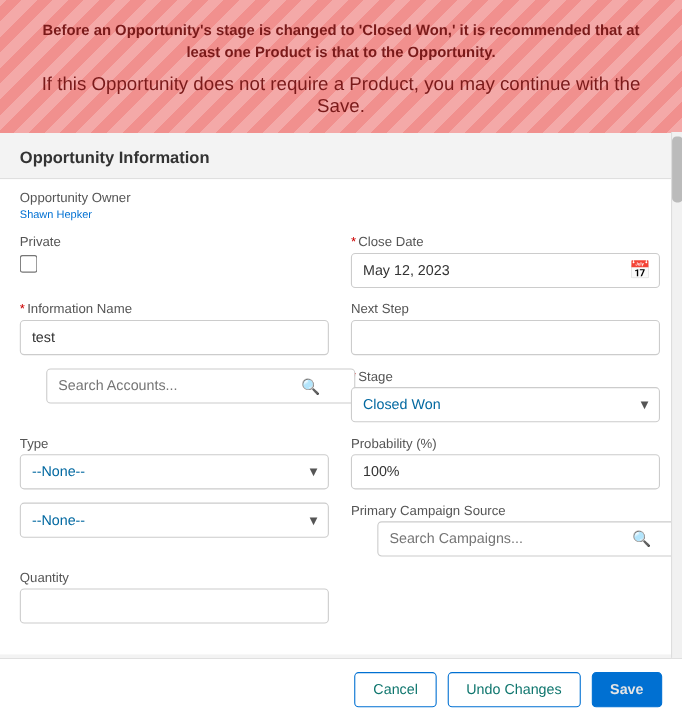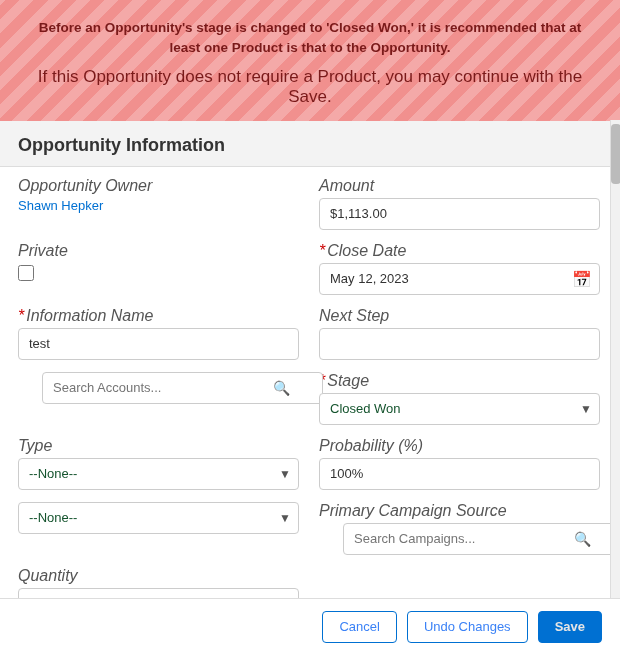--- a/index.html
+++ b/index.html
@@ -42,21 +42,21 @@
       background: #f3f3f3;
       padding: 0;
       height: calc(654px - 120px - 56px);
       overflow-y: auto;
       position: relative;
     }
 
     .section-title {
       background: #f3f3f3;
       padding: 14px 18px 10px 18px;
-      font-size: 18px;
+      font-size: 15px;
       font-weight: 600;
       color: #333;
       border-bottom: 1px solid #ddd;
     }
 
     .form-fields {
       padding: 10px 18px 16px 18px;
       background: #fff;
     }
 
@@ -66,34 +66,33 @@
       margin-bottom: 12px;
     }
 
     .form-group {
       flex: 1;
       display: flex;
       flex-direction: column;
     }
 
     .form-label {
-      font-size: 16px;
+      font-size: 12px;
       color: #555;
       margin-bottom: 3px;
-      font-style: italic;
     }
     .form-label.required::before {
       content: '*';
       color: #c00;
       margin-right: 2px;
     }
 
     .field-link {
       color: #0070d2;
-      font-size: 13px;
+      font-size: 10px;
       text-decoration: none;
       cursor: pointer;
     }
 
     .form-input {
       border: 1px solid #ccc;
       border-radius: 4px;
       padding: 6px 10px;
       font-size: 13px;
       color: #333;
@@ -123,21 +122,21 @@
     .select-wrapper {
       position: relative;
     }
     .select-wrapper select {
       appearance: none;
       -webkit-appearance: none;
       border: 1px solid #ccc;
       border-radius: 4px;
       padding: 6px 30px 6px 10px;
       font-size: 13px;
-      color: #14532d;
+      color: #0369a1;
       background: #fff;
       height: 32px;
       width: 100%;
       outline: none;
       cursor: pointer;
     }
     .select-wrapper .chevron-icon {
       position: absolute;
       right: 8px;
       top: 50%;
@@ -225,21 +224,21 @@
       height: 32px;
       padding: 0 16px;
       border-radius: 4px;
       font-size: 13px;
       cursor: pointer;
       font-weight: 400;
     }
     .btn-outline {
       border: 1px solid #0070d2;
       background: #fff;
-      color: #3b82f6;
+      color: #0f766e;
     }
     .btn-primary {
       border: 1px solid #0070d2;
       background: #0070d2;
       color: #e5e5e5;
       font-weight: 600;
     }
 
     .form-scroll-area {
       height: 100%;
@@ -257,24 +256,20 @@
 
 <div class="form-container">
   <div class="form-scroll-area">
     <div class="section-title">Opportunity Information</div>
     <div class="form-fields">
 
       <div class="form-row">
         <div class="form-group">
           <div class="form-label">Opportunity Owner</div>
           <a class="field-link">Shawn Hepker</a>
-        </div>
-        <div class="form-group">
-          <div class="form-label">Amount</div>
-          <input class="form-input" type="text" value="$1,113.00" style="">
         </div>
       </div>
 
       <div class="form-row">
         <div class="form-group">
           <div class="form-label">Private</div>
           <div class="checkbox-area">
             <input type="checkbox" style="">
           </div>
         </div>

